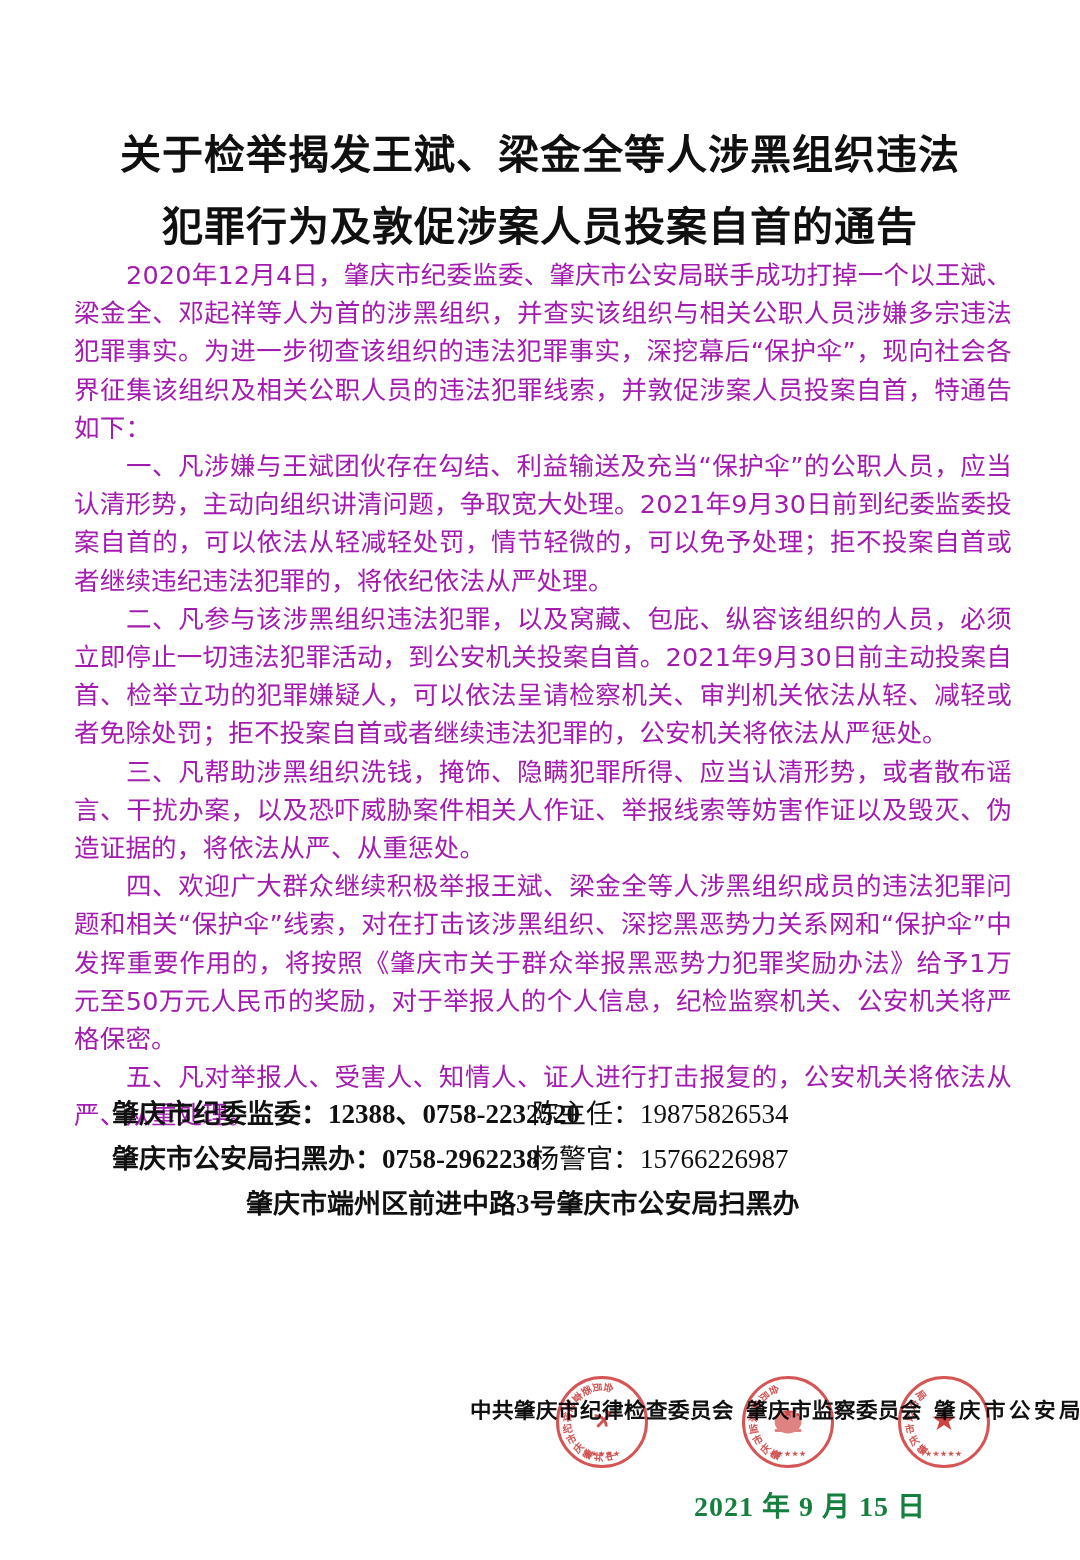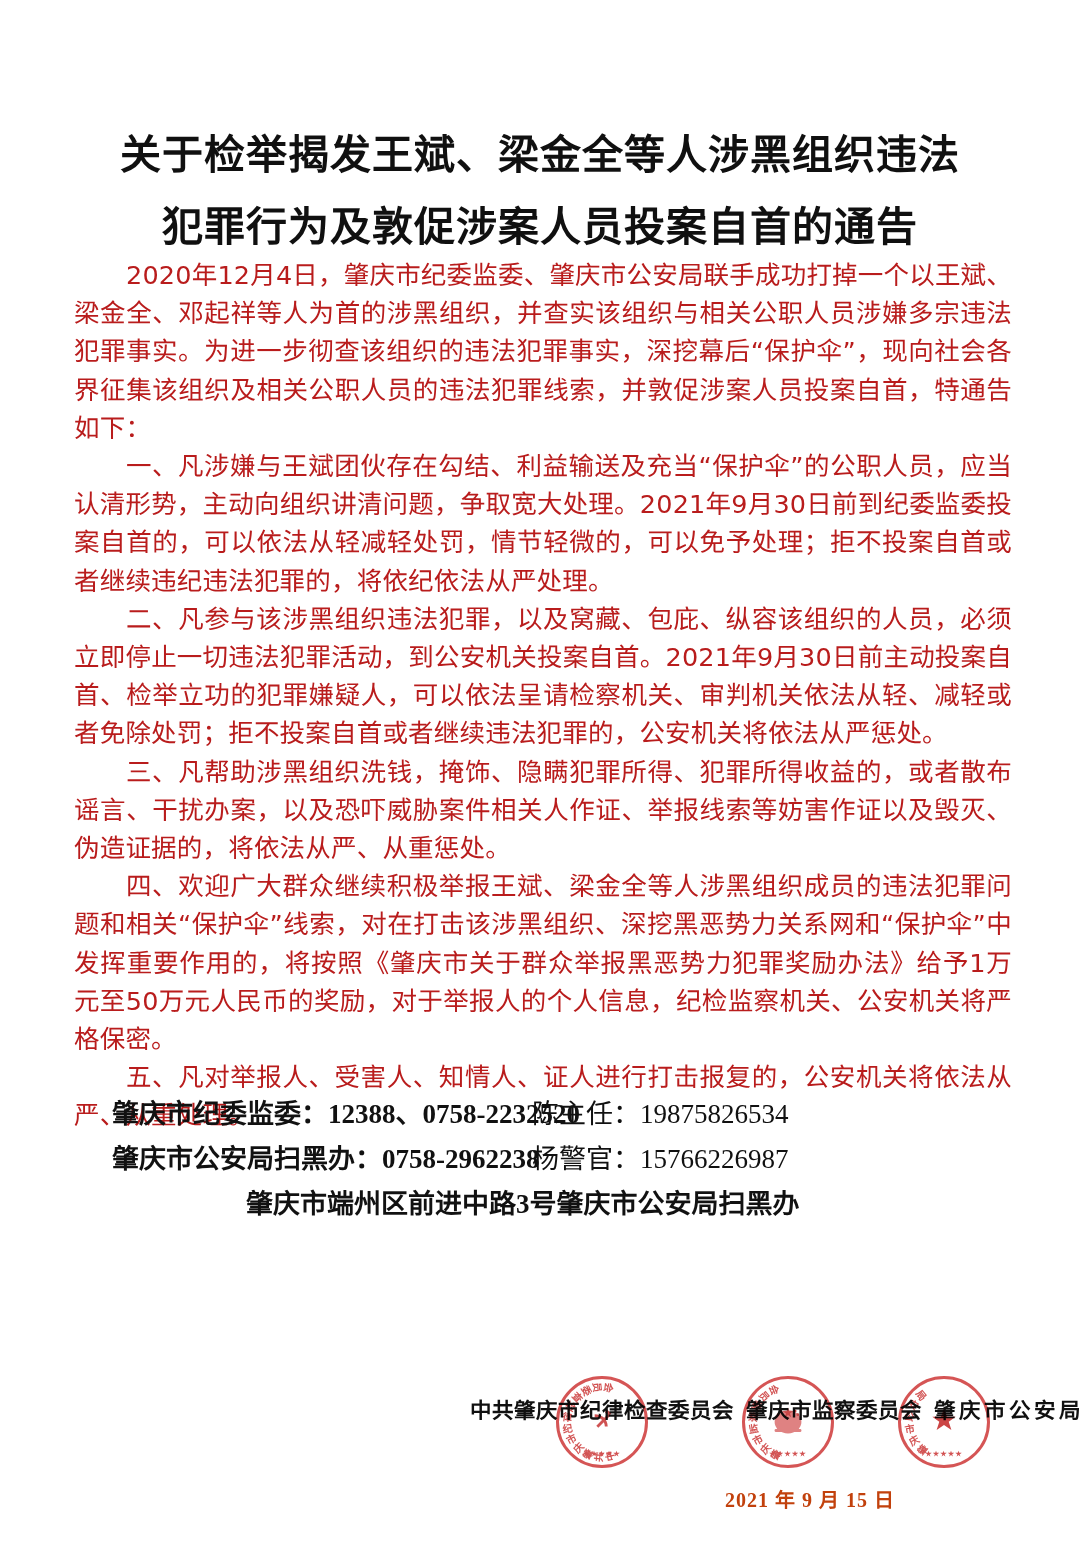--- a/index.html
+++ b/index.html
@@ -50,21 +50,21 @@
   }
   .para {
     font-family: "DejaVu Sans", "Liberation Sans", sans-serif;
     font-size: 25.5px;
     line-height: 38.2px;
     text-align: justify;
     text-align-last: left;
     text-justify: inter-character;
     text-indent: 52px;
     margin: 0;
-    color: #b91c1c;
+    color: #a21caf;
     letter-spacing: 0.2px;
   }
 
   
   .contact-block {
     position: absolute;
     left: 112px;
     top: 1092px;
     width: 900px;
     font-family: "Liberation Serif", "DejaVu Serif", serif;
@@ -175,40 +175,40 @@
 
   
   .doc-date {
     position: absolute;
     left: 600px;
     top: 1484px;
     width: 420px;
     text-align: center;
     font-family: "Liberation Serif", "DejaVu Serif", serif;
     font-weight: bold;
-    font-size: 20px;
+    font-size: 28px;
     letter-spacing: 1px;
-    color: #c2410c;
+    color: #15803d;
   }
 </style>
 </head>
 <body>
 
 <div class="page">
 
   <h1 class="doc-title">
     <span class="tline">关于检举揭发王斌、梁金全等人涉黑组织违法</span>
     <span class="tline">犯罪行为及敦促涉案人员投案自首的通告</span>
   </h1>
 
   <div class="body-block">
     <p class="para">2020年12月4日，肇庆市纪委监委、肇庆市公安局联手成功打掉一个以王斌、梁金全、邓起祥等人为首的涉黑组织，并查实该组织与相关公职人员涉嫌多宗违法犯罪事实。为进一步彻查该组织的违法犯罪事实，深挖幕后“保护伞”，现向社会各界征集该组织及相关公职人员的违法犯罪线索，并敦促涉案人员投案自首，特通告如下：</p>
     <p class="para">一、凡涉嫌与王斌团伙存在勾结、利益输送及充当“保护伞”的公职人员，应当认清形势，主动向组织讲清问题，争取宽大处理。2021年9月30日前到纪委监委投案自首的，可以依法从轻减轻处罚，情节轻微的，可以免予处理；拒不投案自首或者继续违纪违法犯罪的，将依纪依法从严处理。</p>
     <p class="para">二、凡参与该涉黑组织违法犯罪，以及窝藏、包庇、纵容该组织的人员，必须立即停止一切违法犯罪活动，到公安机关投案自首。2021年9月30日前主动投案自首、检举立功的犯罪嫌疑人，可以依法呈请检察机关、审判机关依法从轻、减轻或者免除处罚；拒不投案自首或者继续违法犯罪的，公安机关将依法从严惩处。</p>
-    <p class="para">三、凡帮助涉黑组织洗钱，掩饰、隐瞒犯罪所得、犯罪所得收益的，或者散布谣言、干扰办案，以及恐吓威胁案件相关人作证、举报线索等妨害作证以及毁灭、伪造证据的，将依法从严、从重惩处。</p>
+    <p class="para">三、凡帮助涉黑组织洗钱，掩饰、隐瞒犯罪所得、应当认清形势，或者散布谣言、干扰办案，以及恐吓威胁案件相关人作证、举报线索等妨害作证以及毁灭、伪造证据的，将依法从严、从重惩处。</p>
     <p class="para">四、欢迎广大群众继续积极举报王斌、梁金全等人涉黑组织成员的违法犯罪问题和相关“保护伞”线索，对在打击该涉黑组织、深挖黑恶势力关系网和“保护伞”中发挥重要作用的，将按照《肇庆市关于群众举报黑恶势力犯罪奖励办法》给予1万元至50万元人民币的奖励，对于举报人的个人信息，纪检监察机关、公安机关将严格保密。</p>
     <p class="para">五、凡对举报人、受害人、知情人、证人进行打击报复的，公安机关将依法从严、从重处理。</p>
   </div>
 
   <div class="contact-block">
 
     <div class="contact-row">
       <span class="col-a">肇庆市纪委监委：12388、0758-2232520</span>
       <span class="col-b">陈主任：19875826534</span>
     </div>

